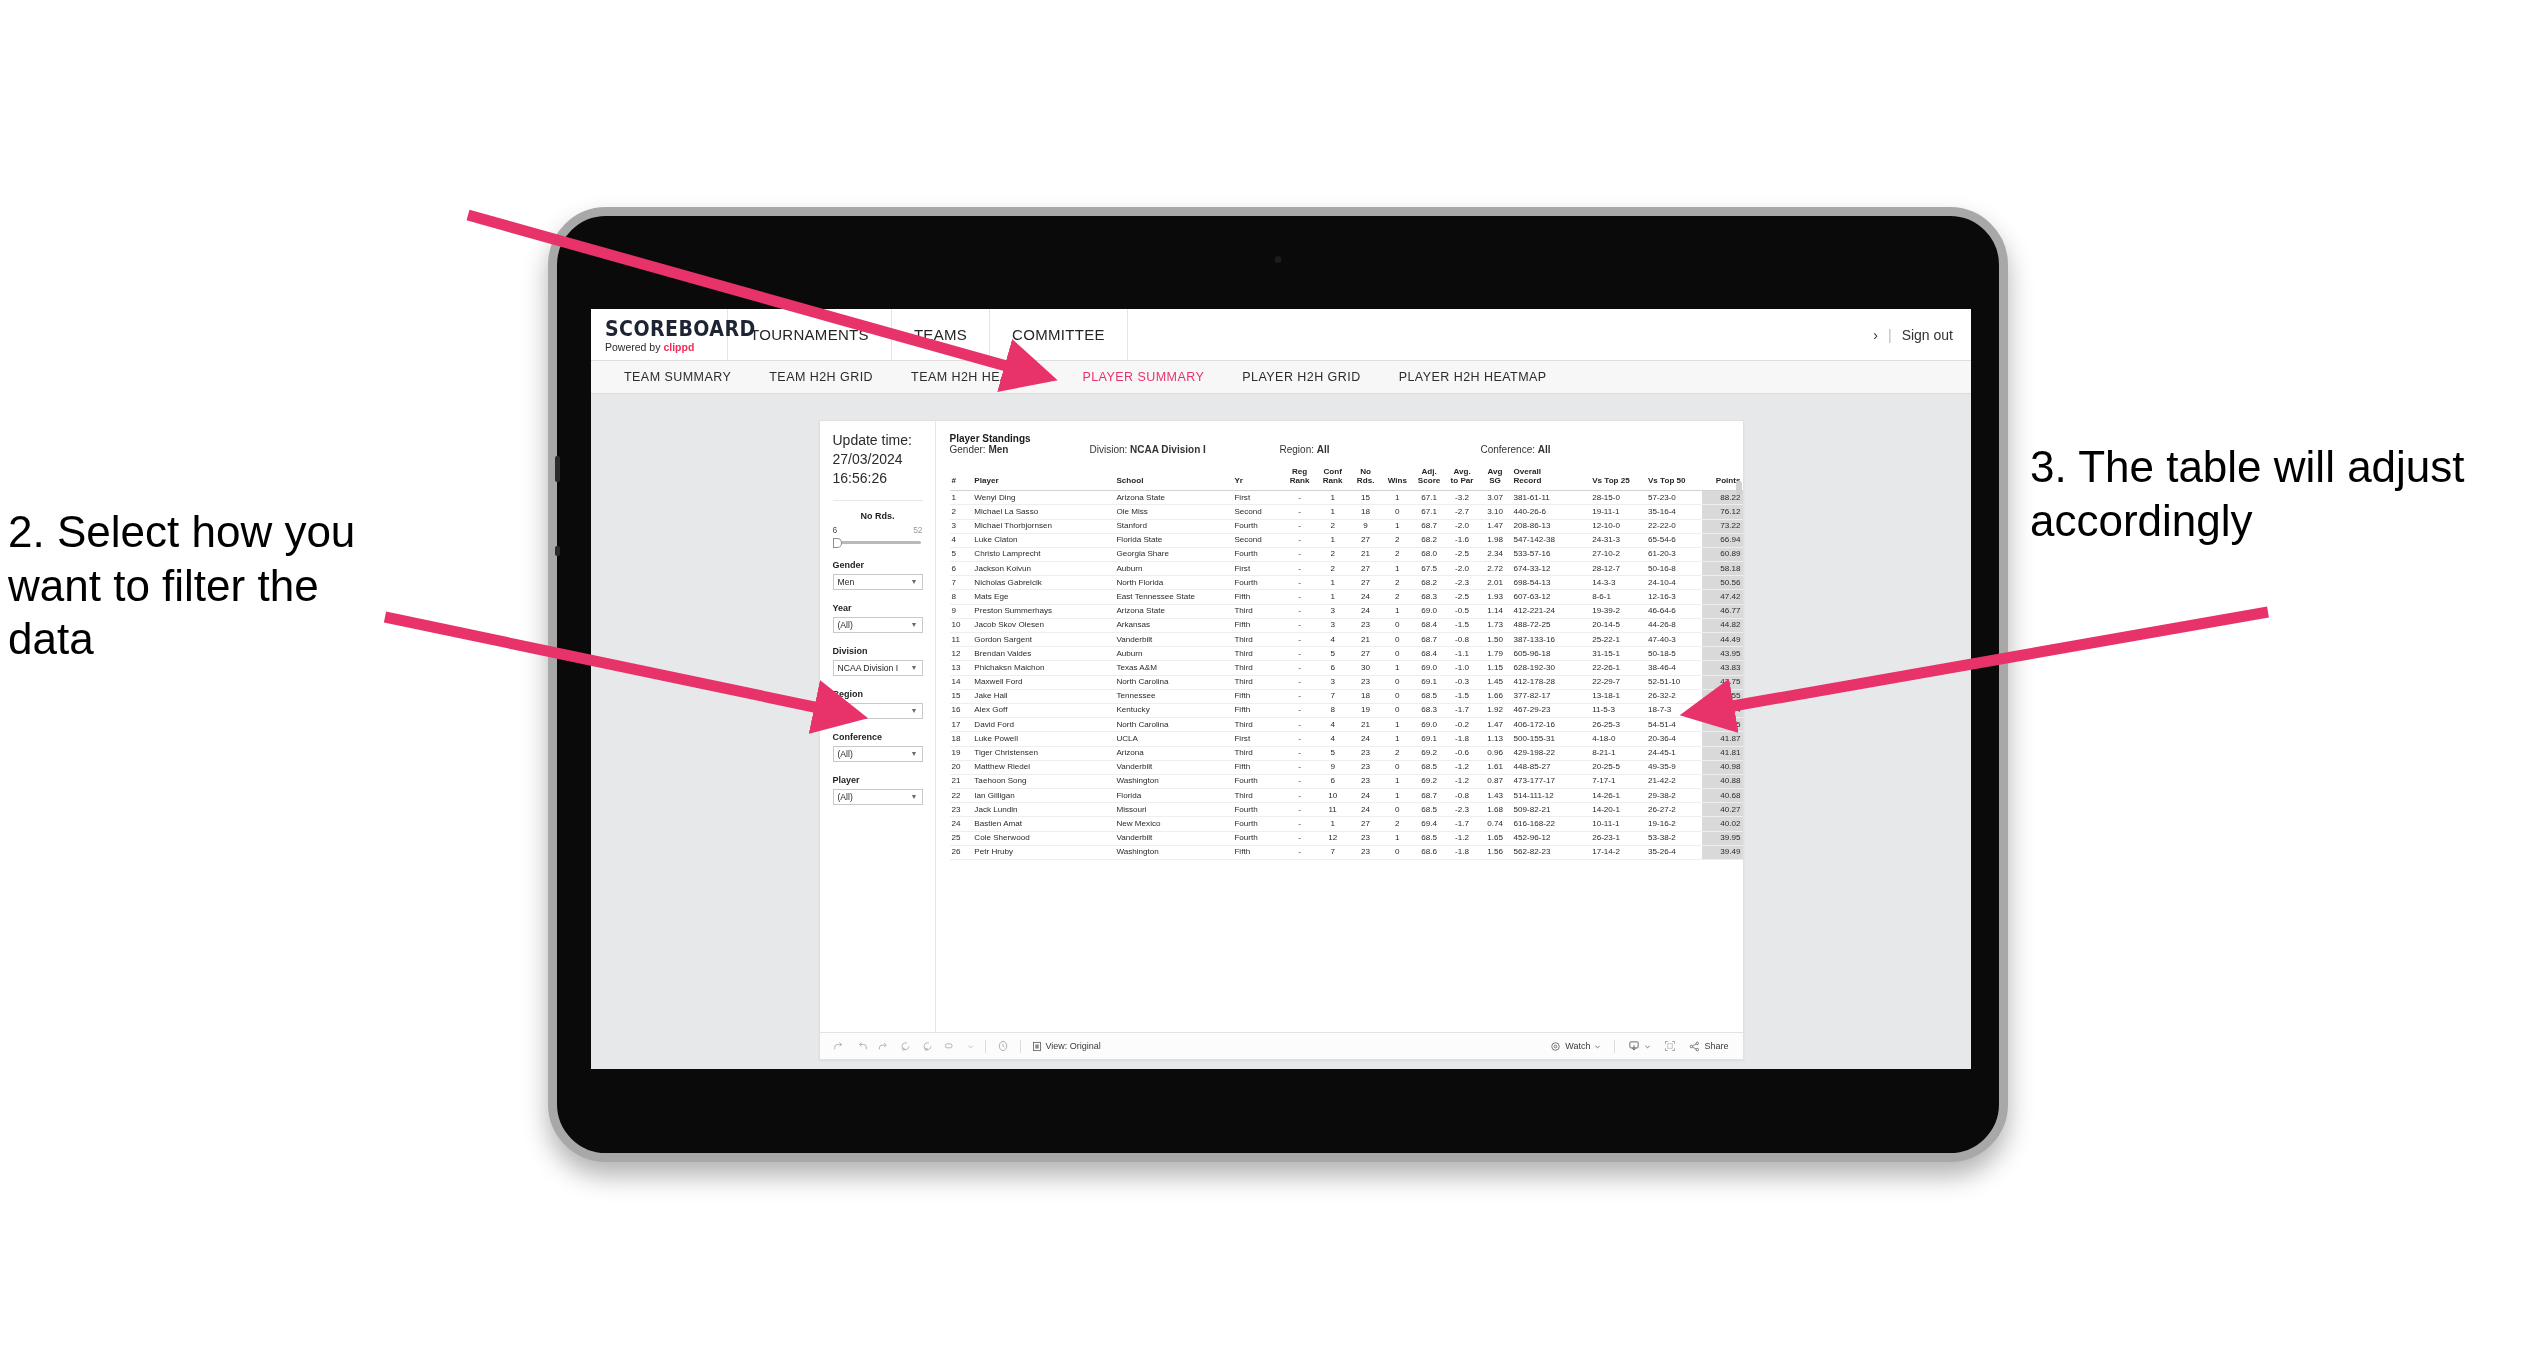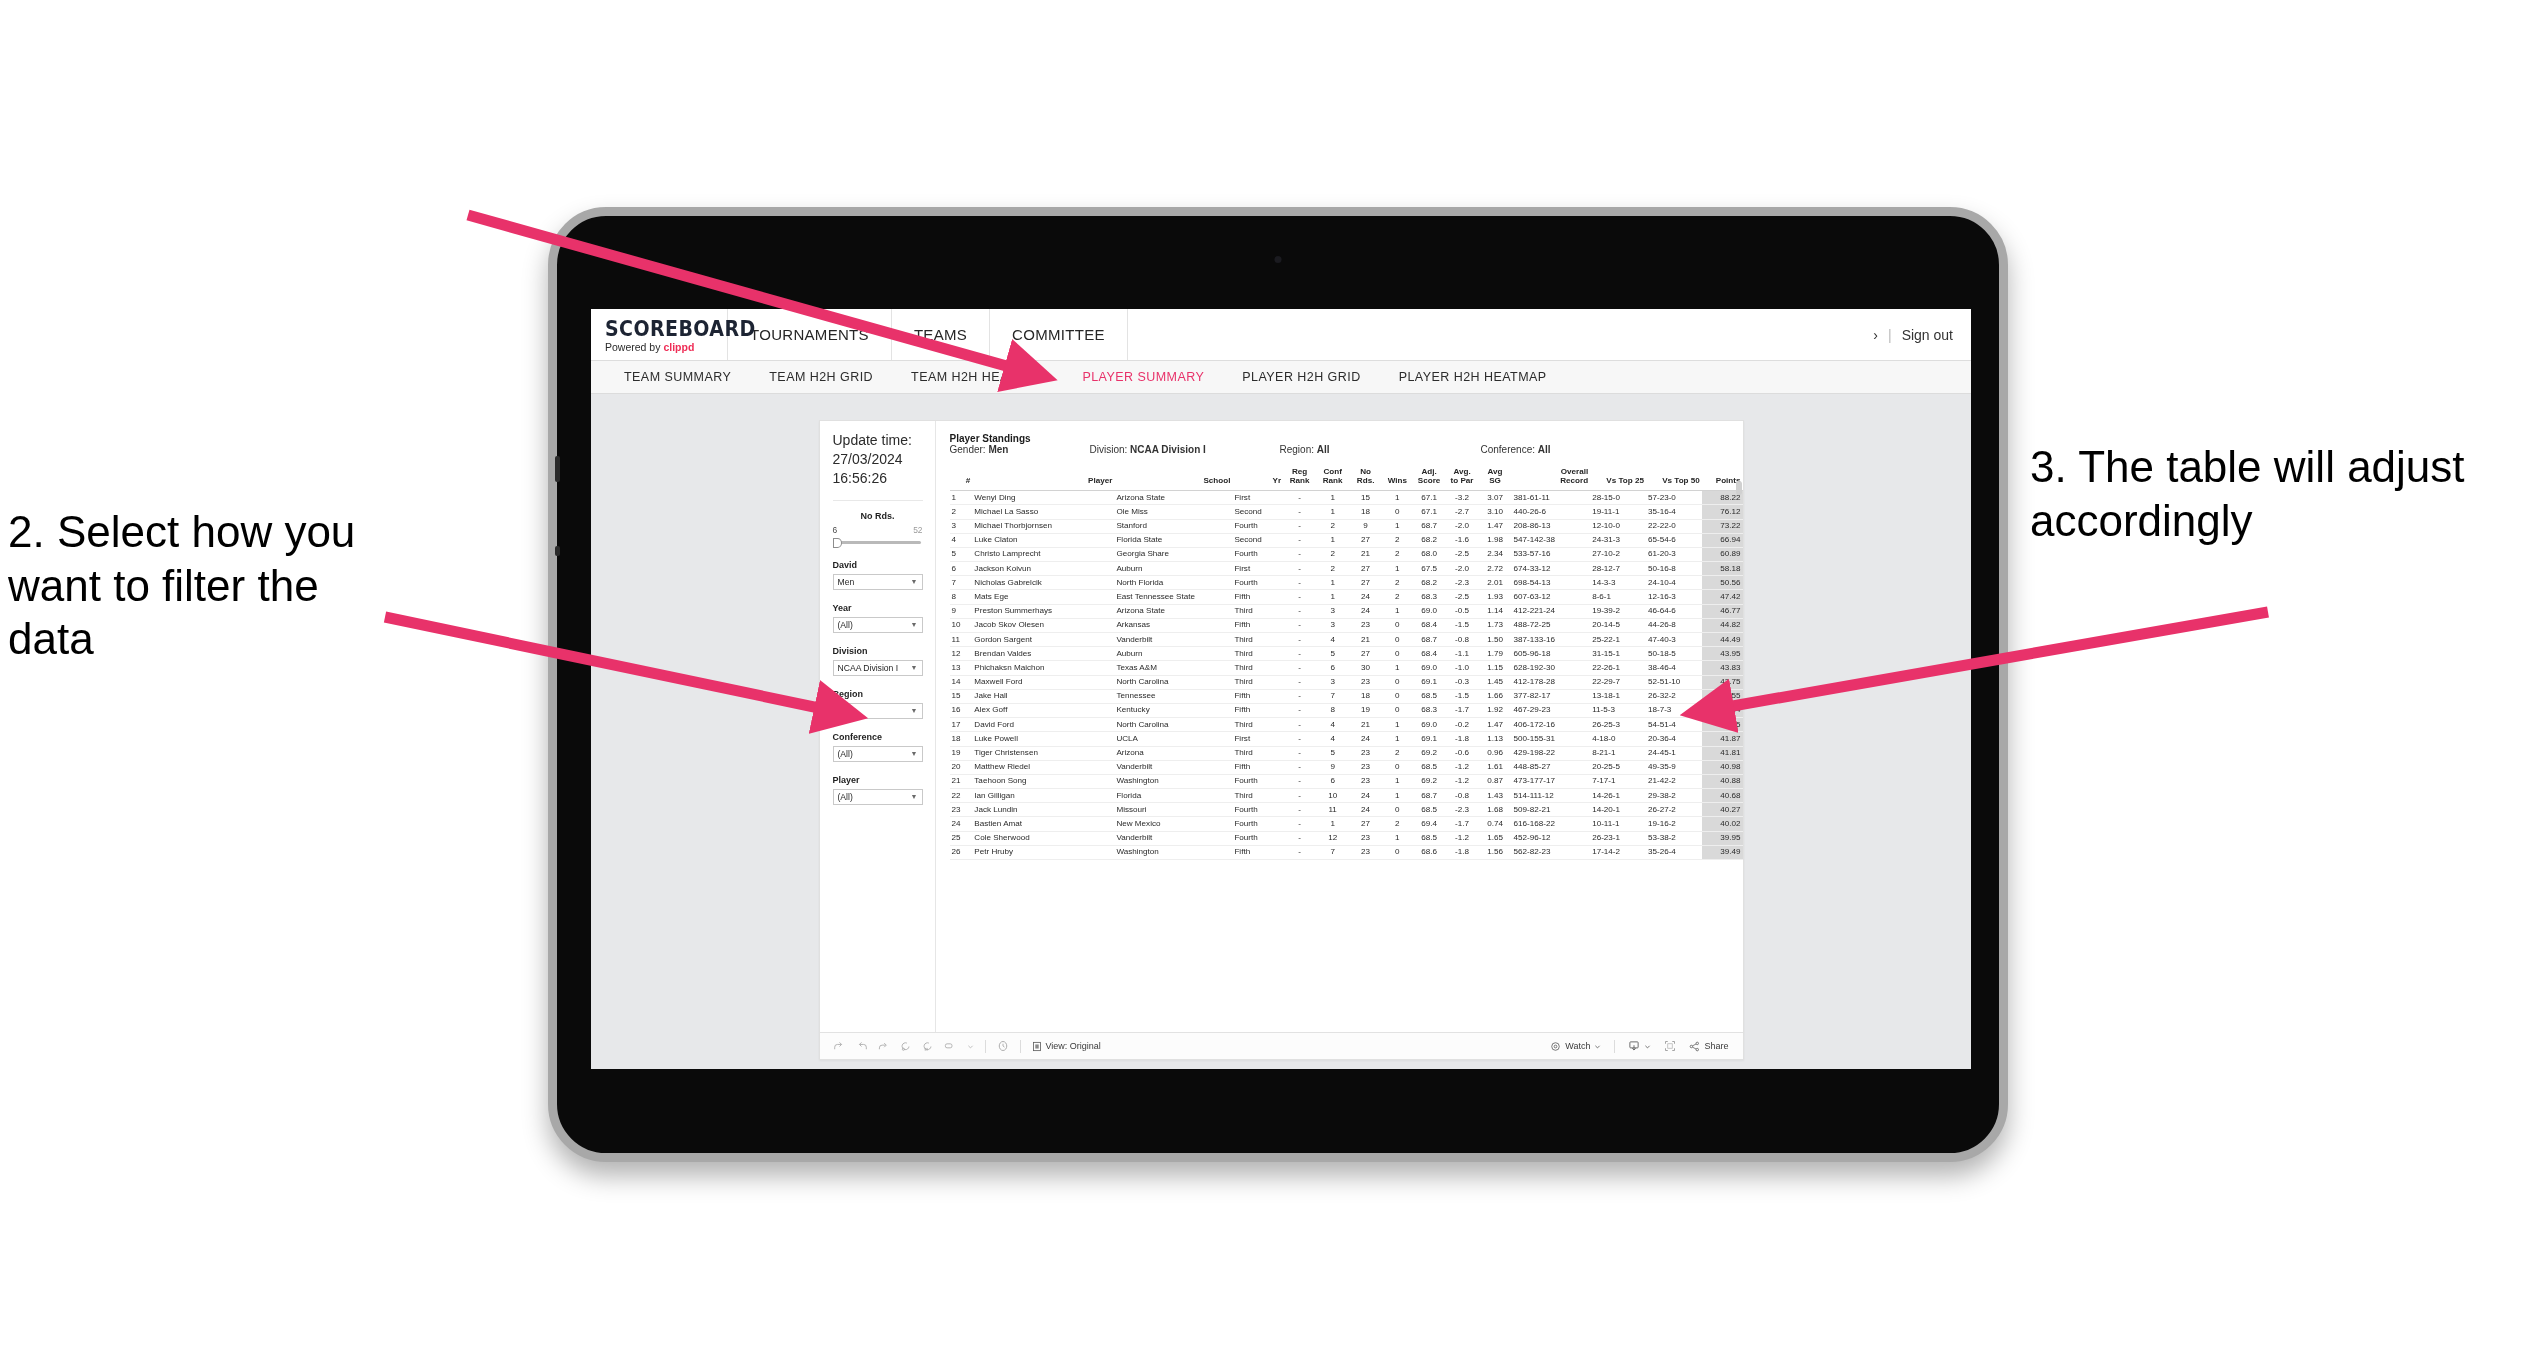--- a/index.html
+++ b/index.html
@@ -111,21 +111,21 @@
   .tbl-area { flex:1; min-width:0; padding: 12px 0 0 14px; position:relative; }
   .t-title { font-size: 10px; font-weight: 700; color:#1b1b1b; margin-bottom: 0; }
   .t-meta { display:flex; font-size: 10px; color:#333; margin-bottom: 9px; }
   .t-meta div { white-space: nowrap; }
   .t-meta .m1 { width: 140px; } .t-meta .m2 { width: 190px; }
   .t-meta .m3 { width: 201px; } .t-meta .m4 { width: 150px; }
   .t-meta b { font-weight:700; }
 
   table.std { border-collapse: collapse; width: 100%; table-layout: fixed; }
   table.std thead th {
-    font-size: 8.1px; font-weight: 700; color:#262626; text-align:right;
+    font-size: 8.1px; font-weight: 700; color:#262626; text-align:left;
     padding: 3px 2px 5px 2px; vertical-align: bottom; line-height: 1.12;
     border-bottom: 1px solid #d2d2d2;
   }
   table.std tbody td {
     font-size: 8.1px; color:#2a2a2a; padding: 2.55px 2px; line-height:1;
     border-bottom: 1px solid #eeeeee; white-space: nowrap; overflow:hidden;
   }
   .c-num  { width: 18px; }
   .c-ply  { width: 112px; }
   .c-sch  { width: 93px; }
@@ -213,21 +213,21 @@
                   <span>6</span>
                   <span class="hi">52</span>
                 </div>
                 <div class="slider">
                   <div class="sl-track"></div>
                   <div class="sl-knob"></div>
                 </div>
               </div>
 
               <div class="fgrp">
-                <div class="flab">David</div>
+                <div class="flab">Gender</div>
                 <div class="sel">
                   <span>Men</span>
                   <span class="cv">▼</span>
                 </div>
               </div>
 
               <div class="fgrp">
                 <div class="flab">Year</div>
                 <div class="sel">
                   <span>(All)</span>

